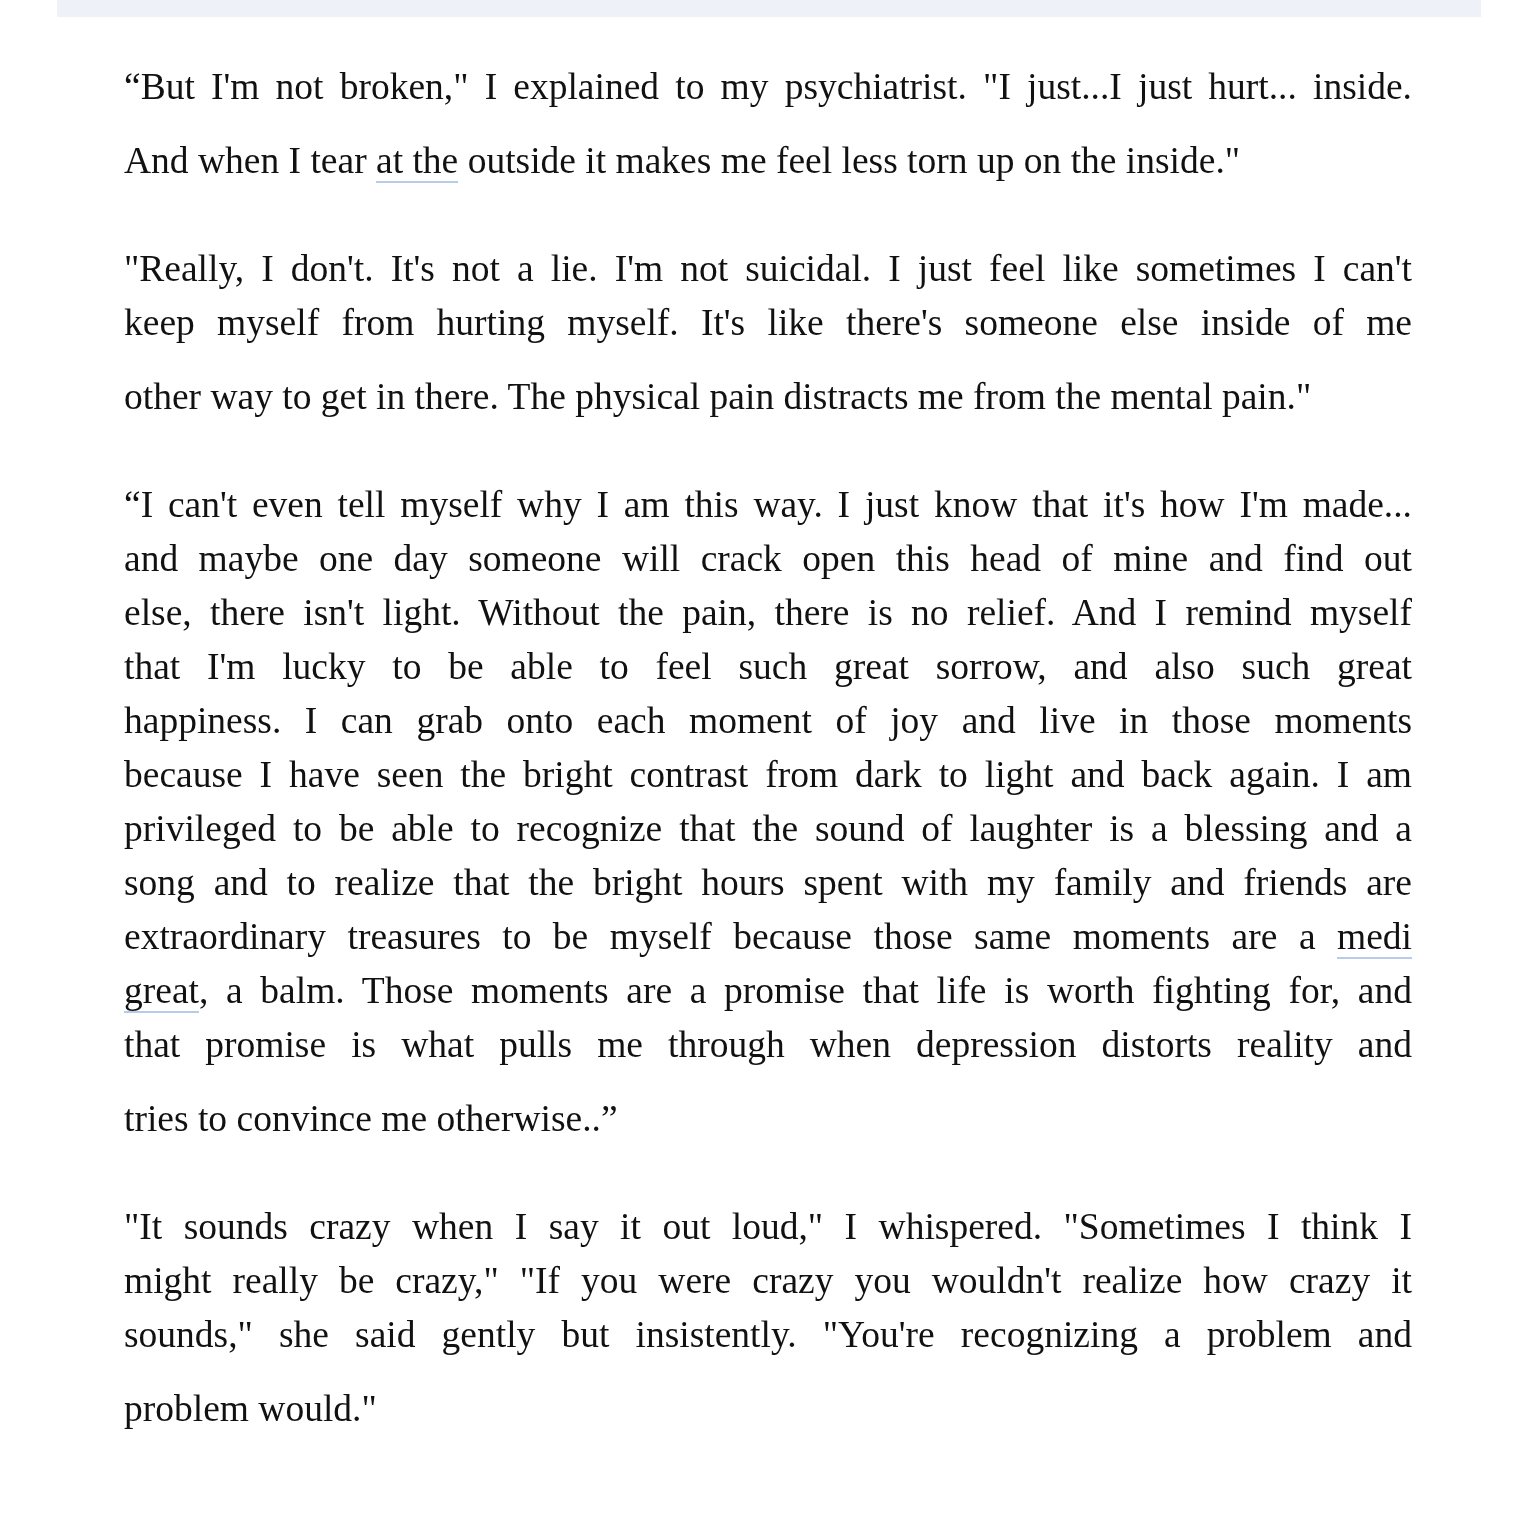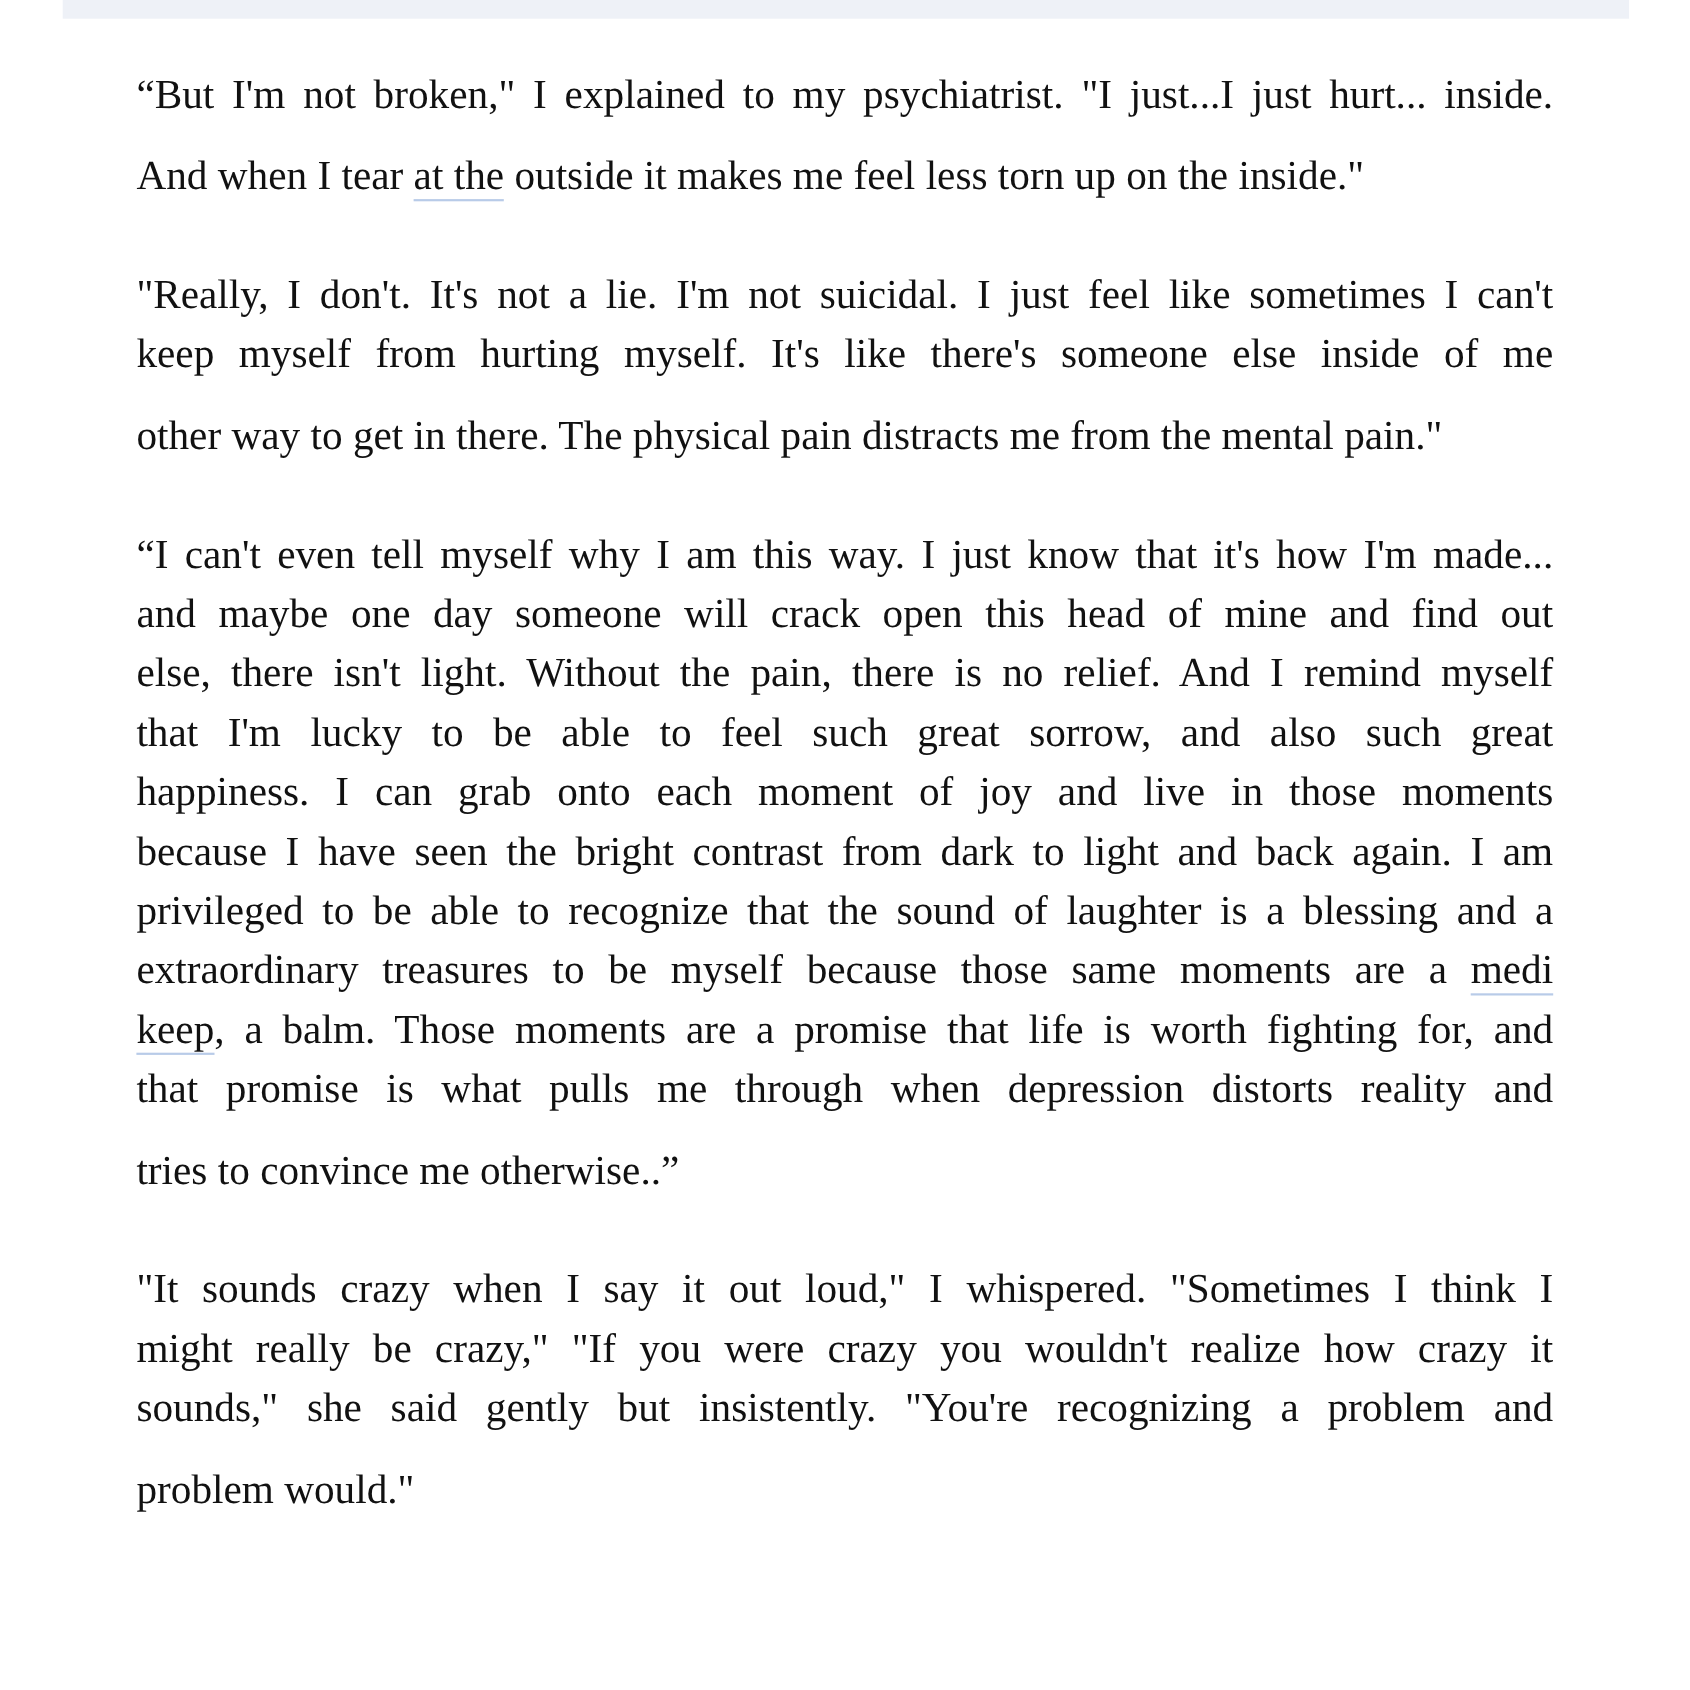--- a/index.html
+++ b/index.html
@@ -67,22 +67,23 @@
       <span class="line last"><span>other way to get in there. The physical pain distracts me from the mental pain."</span></span>
     </div>
     <div class="para">
       <span class="line"><span>“I can't even tell myself why I am this way. I just know that it's how I'm made...</span></span>
       <span class="line"><span>and maybe one day someone will crack open this head of mine and find out</span></span>
       <span class="line"><span>else, there isn't light. Without the pain, there is no relief. And I remind myself</span></span>
       <span class="line"><span>that I'm lucky to be able to feel such great sorrow, and also such great</span></span>
       <span class="line"><span>happiness. I can grab onto each moment of joy and live in those moments</span></span>
       <span class="line"><span>because I have seen the bright contrast from dark to light and back again. I am</span></span>
       <span class="line"><span>privileged to be able to recognize that the sound of laughter is a blessing and a</span></span>
+      <span class="line"><span>song and to realize that the bright hours spent with my family and friends are</span></span>
       <span class="line"><span>extraordinary treasures to be myself because those same moments are a </span><span class="marked">medi</span></span>
-      <span class="line"><span class="marked">keep</span><span>, a balm. Those moments are a promise that life is worth fighting for, and</span></span>
+      <span class="line"><span class="marked">great</span><span>, a balm. Those moments are a promise that life is worth fighting for, and</span></span>
       <span class="line"><span>that promise is what pulls me through when depression distorts reality and</span></span>
       <span class="line last"><span>tries to convince me otherwise..”</span></span>
     </div>
     <div class="para">
       <span class="line"><span>"It sounds crazy when I say it out loud," I whispered. "Sometimes I think I</span></span>
       <span class="line"><span>might really be crazy," "If you were crazy you wouldn't realize how crazy it</span></span>
       <span class="line"><span>sounds," she said gently but insistently. "You're recognizing a problem and</span></span>
       <span class="line last"><span>problem would."</span></span>
     </div>
   </div>

